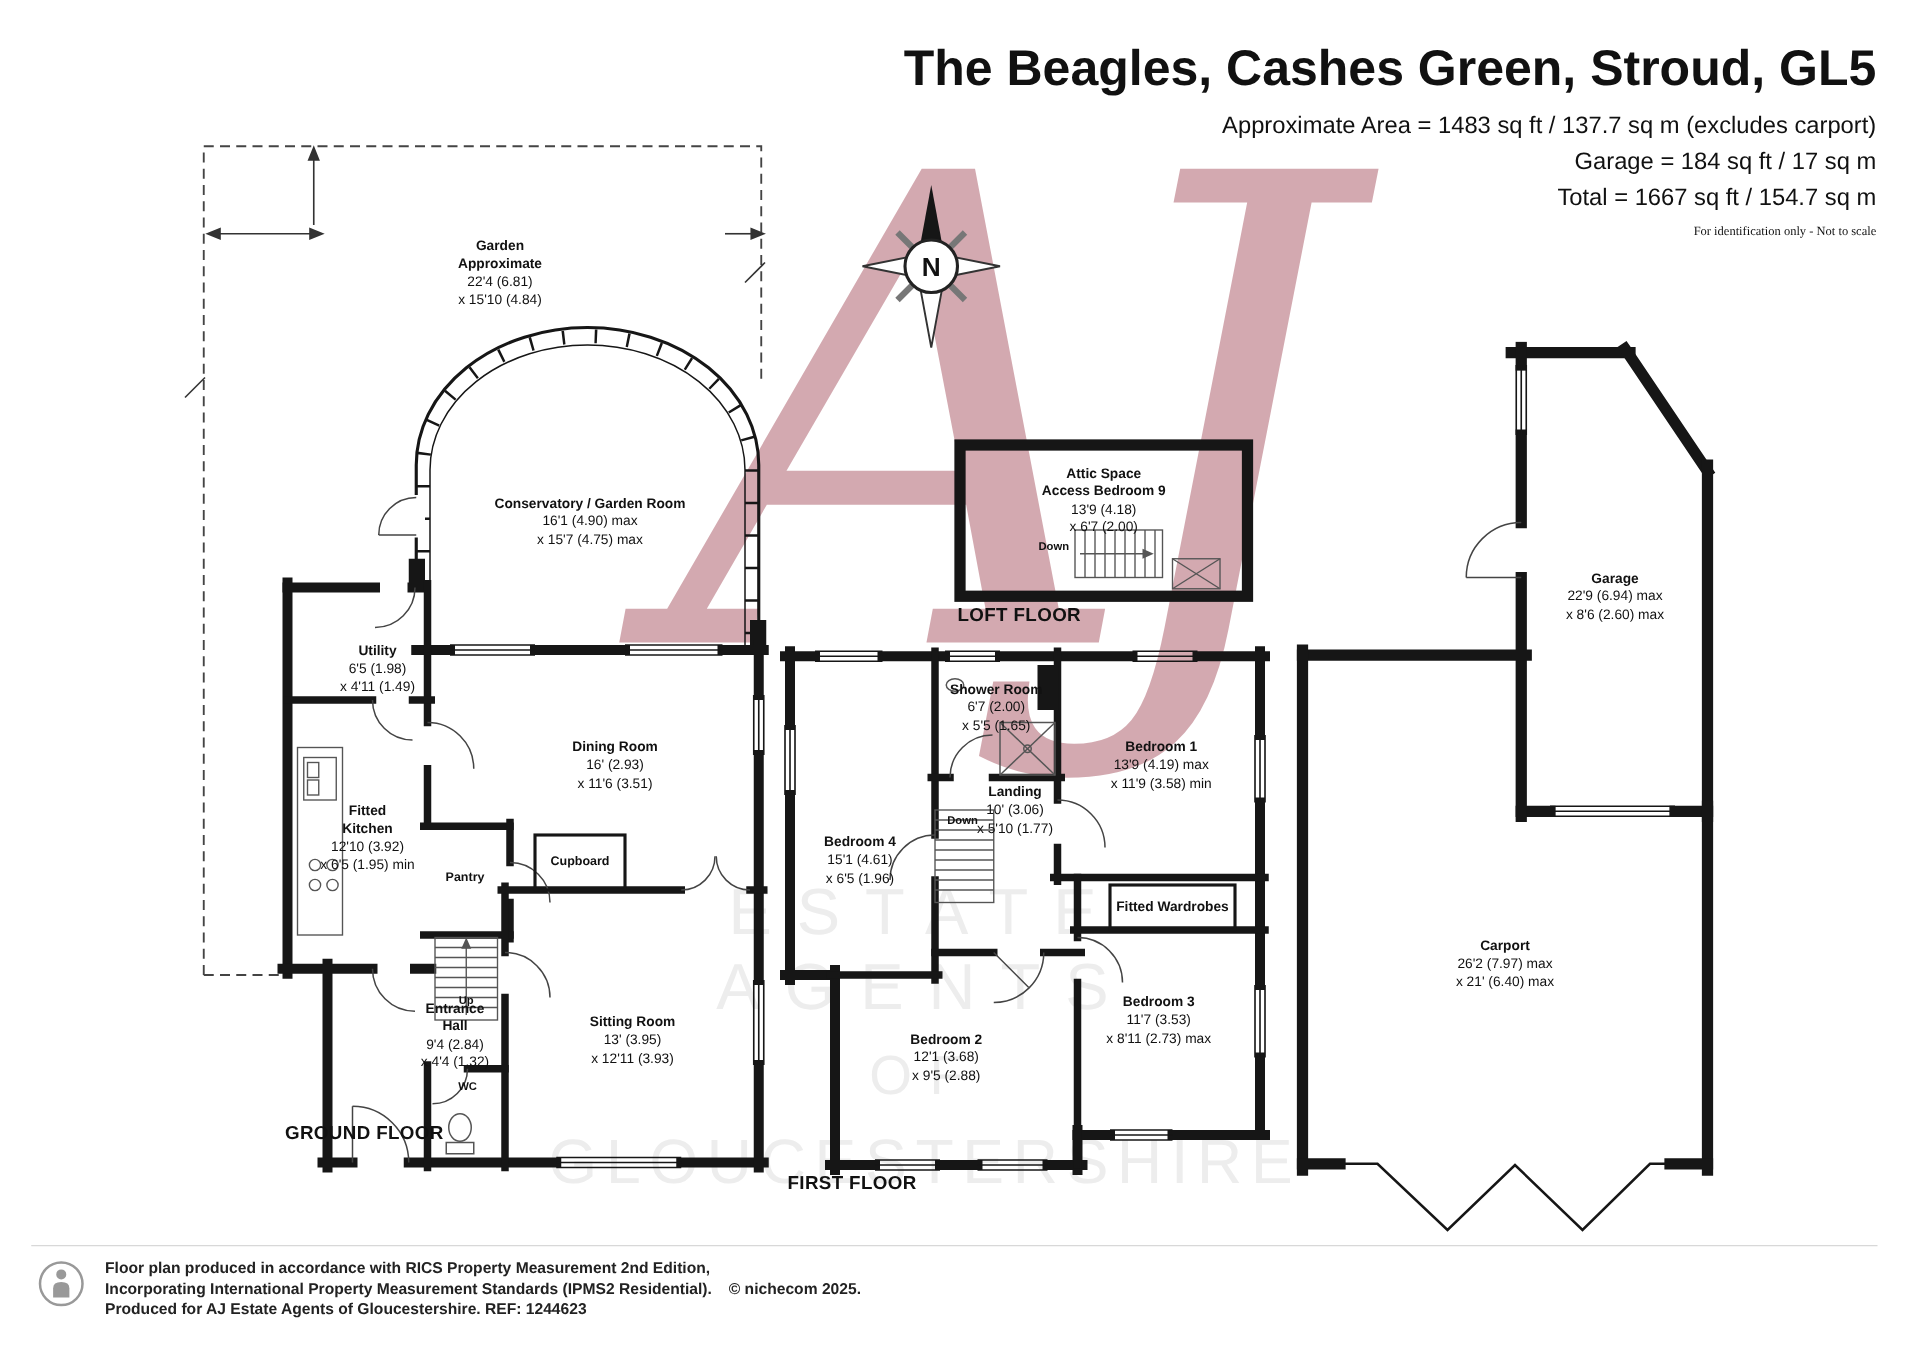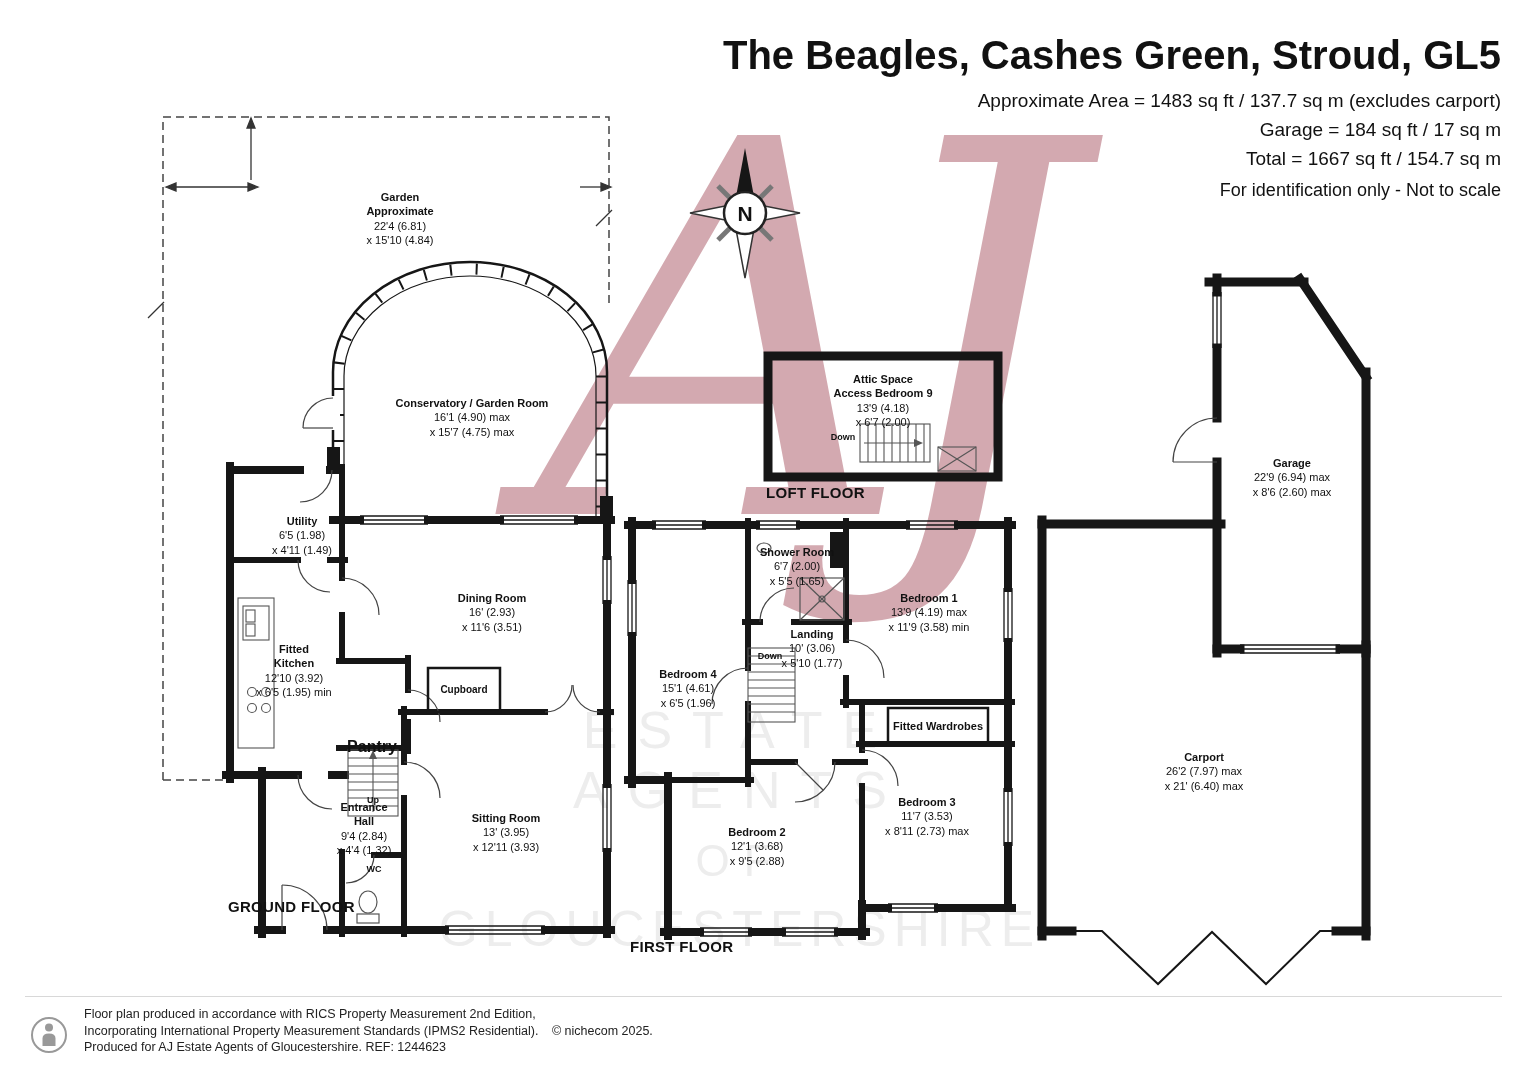--- a/index.html
+++ b/index.html
@@ -13,31 +13,31 @@
   .wm-estate .l3{font-size:50px;letter-spacing:7px;margin-top:14px;}
   .wm-aj{position:absolute;left:535px;top:100px;z-index:0;
          font-family:"DejaVu Serif",serif;font-style:italic;font-size:520px;line-height:0.9;
          color:#a85663;opacity:0.5;letter-spacing:-40px;}
   
   svg.plan{position:absolute;left:0;top:0;z-index:1;}
   
   .header{position:absolute;top:22px;right:26px;text-align:right;z-index:3;}
   .header .title{font-size:40px;font-weight:bold;margin:11px 0 12px;}
   .header .sub{font-size:19px;margin:7px 0;}
-  .header .disclaimer{font-size:18px;margin-top:10px;}
+  .header .disclaimer{font-size:10px;margin-top:10px;font-family:Liberation Serif, serif;}
   
   .lbl{position:absolute;transform:translateX(-50%);text-align:center;font-size:11px;
        line-height:1.3;z-index:3;white-space:nowrap;}
   .lbl .nm{display:block;font-weight:bold;}
   .lbl .dm{display:block;}
   .lbl-small{position:absolute;transform:translateX(-50%);font-size:9px;font-weight:bold;z-index:3;white-space:nowrap;}
   .floor-lbl{position:absolute;font-size:15px;font-weight:bold;letter-spacing:0.3px;z-index:3;white-space:nowrap;}
   
   .footer-rule{position:absolute;left:25px;right:25px;top:996px;height:1px;background:#d8d8d8;z-index:3;}
-  .footer{position:absolute;left:28px;top:1006px;display:flex;align-items:flex-end;gap:14px;z-index:3;}
+  .footer{position:absolute;left:28px;top:1006px;display:flex;align-items:flex-start;gap:14px;z-index:3;font-weight:bold;}
   .footer-text{font-size:12.5px;line-height:1.32;color:#222;}
 </style>
 </head>
 <body>
 
 <div class="page">
 
   <div class="wm-estate">
     <div class="l1">ESTATE AGENTS</div>
     <div class="l2">OF</div>
@@ -363,21 +363,21 @@
     <span class="nm">Dining Room</span>
     <span class="dm">16' (2.93)</span>
     <span class="dm">x 11'6 (3.51)</span>
   </div>
   <div class="lbl" style="left:294px;top:642px;">
     <span class="nm">Fitted</span>
     <span class="nm">Kitchen</span>
     <span class="dm">12'10 (3.92)</span>
     <span class="dm">x 6'5 (1.95) min</span>
   </div>
-  <div class="lbl-small" style="left:372px;top:738px;font-size:16px;">Pantry</div>
+  <div class="lbl-small" style="left:372px;top:697px;font-size:10px;">Pantry</div>
   <div class="lbl-small" style="left:464px;top:684px;font-size:10px;">Cupboard</div>
   <div class="lbl-small" style="left:373px;top:795px;">Up</div>
   <div class="lbl" style="left:320px;top:800px;margin-left:44px;">
     <span class="nm">Entrance</span>
     <span class="nm">Hall</span>
     <span class="dm">9'4 (2.84)</span>
     <span class="dm">x 4'4 (1.32)</span>
   </div>
   <div class="lbl" style="left:506px;top:811px;">
     <span class="nm">Sitting Room</span>

